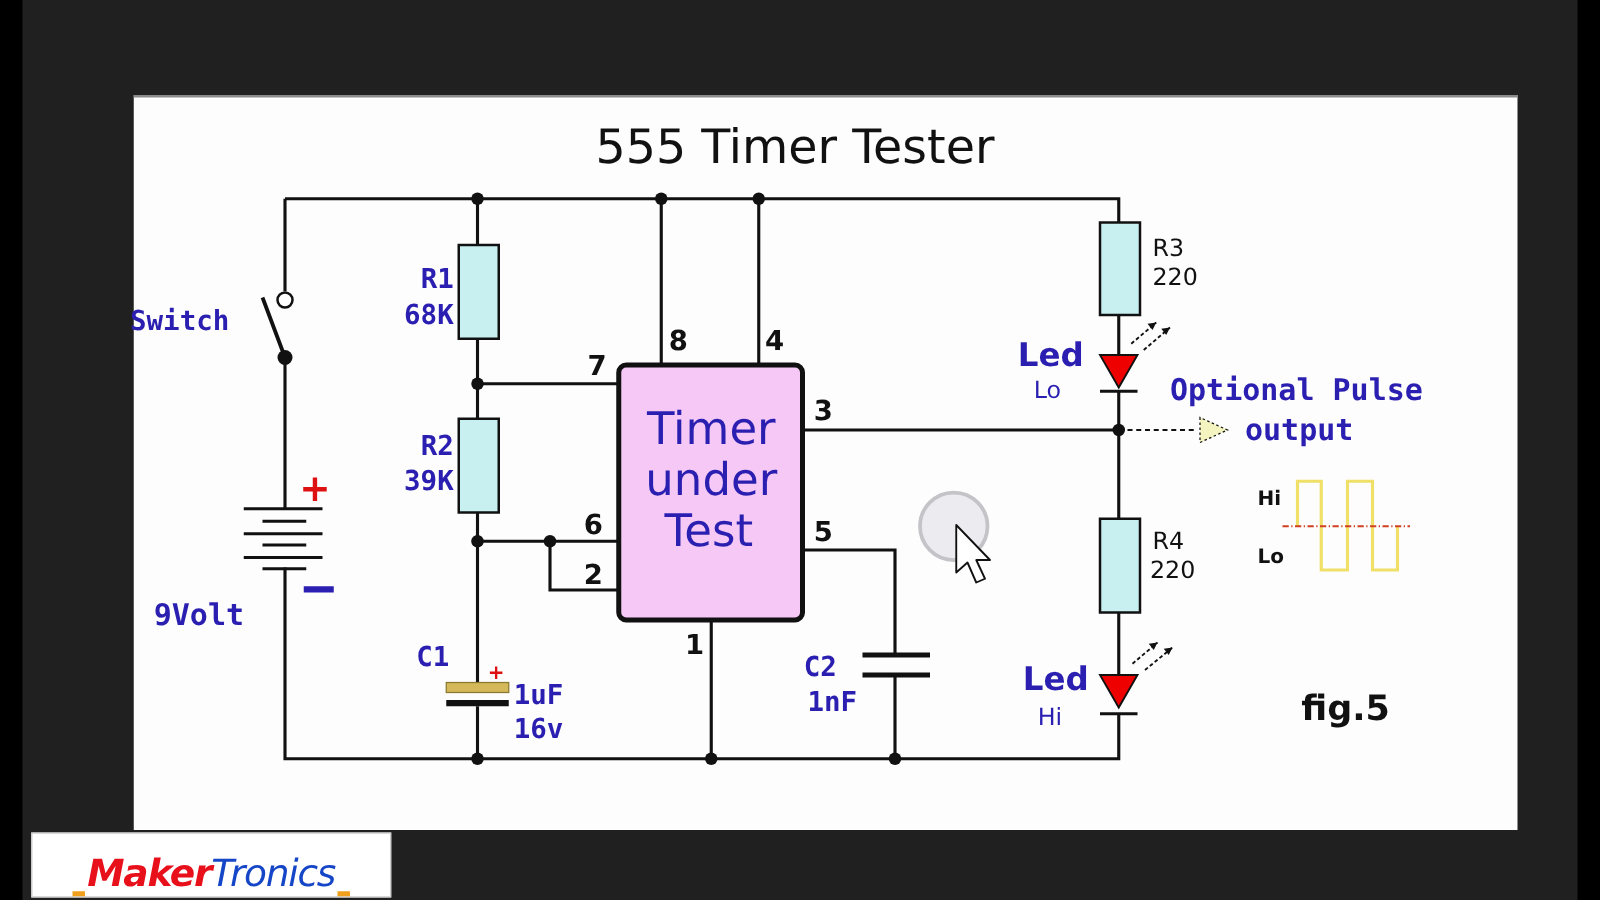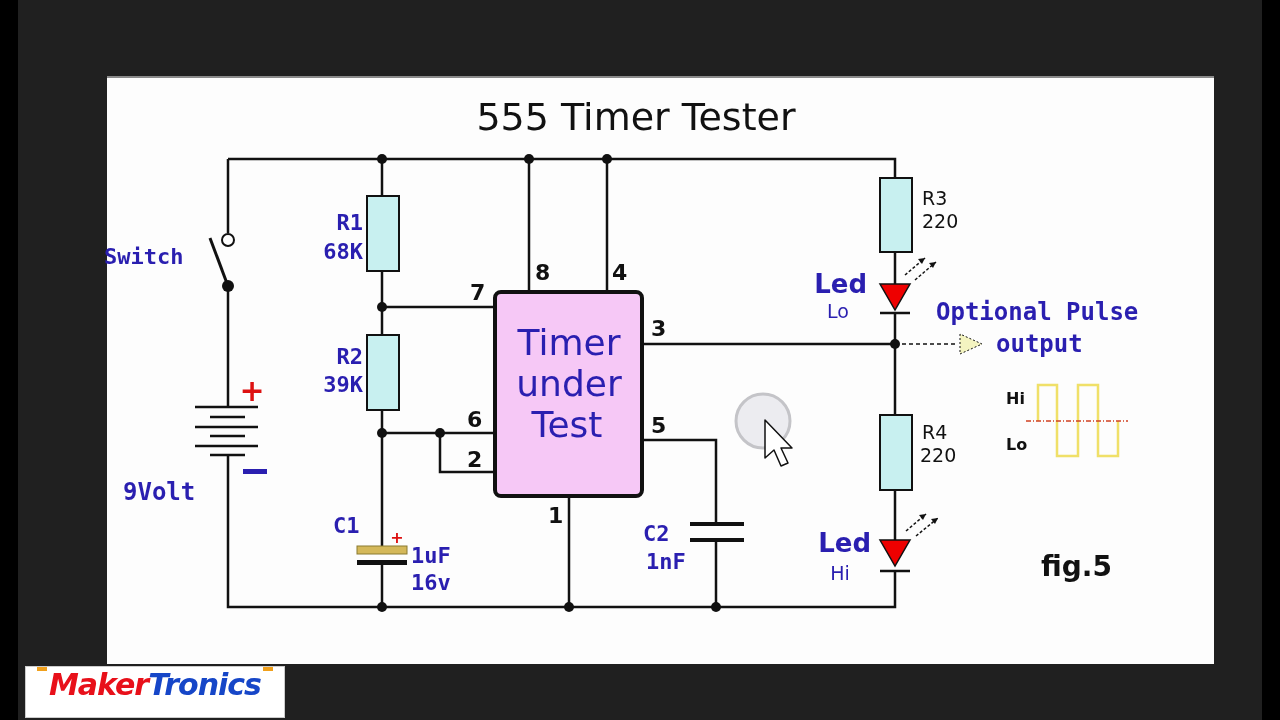--- a/index.html
+++ b/index.html
@@ -4,24 +4,24 @@
 <style>
   html, body { margin:0; padding:0; }
   body { width:1280px; height:720px; background:#000; position:relative; overflow:hidden; font-family:"DejaVu Sans", sans-serif; }
   #stage { position:absolute; left:18px; top:0; width:1244px; height:720px; background:#202020; }
   #panel { position:absolute; left:89px; top:76px; width:1107px; height:588px; background:#fdfdfd; border-top:2px solid #8a8a8a; box-sizing:border-box; }
   #schem { position:absolute; left:0; top:0; }
   .lbl { font-family:"DejaVu Sans Mono", monospace; font-weight:bold; fill:#2a1fb0; }
   .lbl-thin { font-family:"DejaVu Sans", sans-serif; fill:#2a1fb0; }
   .pin { font-family:"DejaVu Sans", sans-serif; font-weight:bold; fill:#111; font-size:22px; }
   .blk { font-family:"DejaVu Sans", sans-serif; fill:#111; }
-  #logo { position:absolute; left:25px; top:666px; width:260px; height:52px; background:#fff; border:1px solid #ccc; box-sizing:border-box; display:flex; align-items:flex-start; justify-content:center; }
+  #logo { position:absolute; left:25px; top:666px; width:288px; height:52px; background:#fff; border:1px solid #ccc; box-sizing:border-box; display:flex; align-items:flex-end; justify-content:center; }
   #logo .dash { display:inline-block; width:10px; height:4px; background:#f0a01c; margin:0 2px; }
   #logo .maker { color:#e8101a; font-weight:bold; font-style:italic; font-size:30px; font-family:"DejaVu Sans", sans-serif; letter-spacing:-1px; }
-  #logo .tronics { color:#1646c8; font-weight:bold; font-style:italic; font-size:30px; font-family:"DejaVu Sans", sans-serif; letter-spacing:-1px; }
+  #logo .tronics { color:#1646c8; font-weight:normal; font-style:italic; font-size:30px; font-family:"DejaVu Sans", sans-serif; letter-spacing:-1px; }
 </style>
 </head>
 <body>
 
 <div id="stage">
   <div id="panel"></div>
 </div>
 
 <svg id="schem" width="1280" height="720">
 

